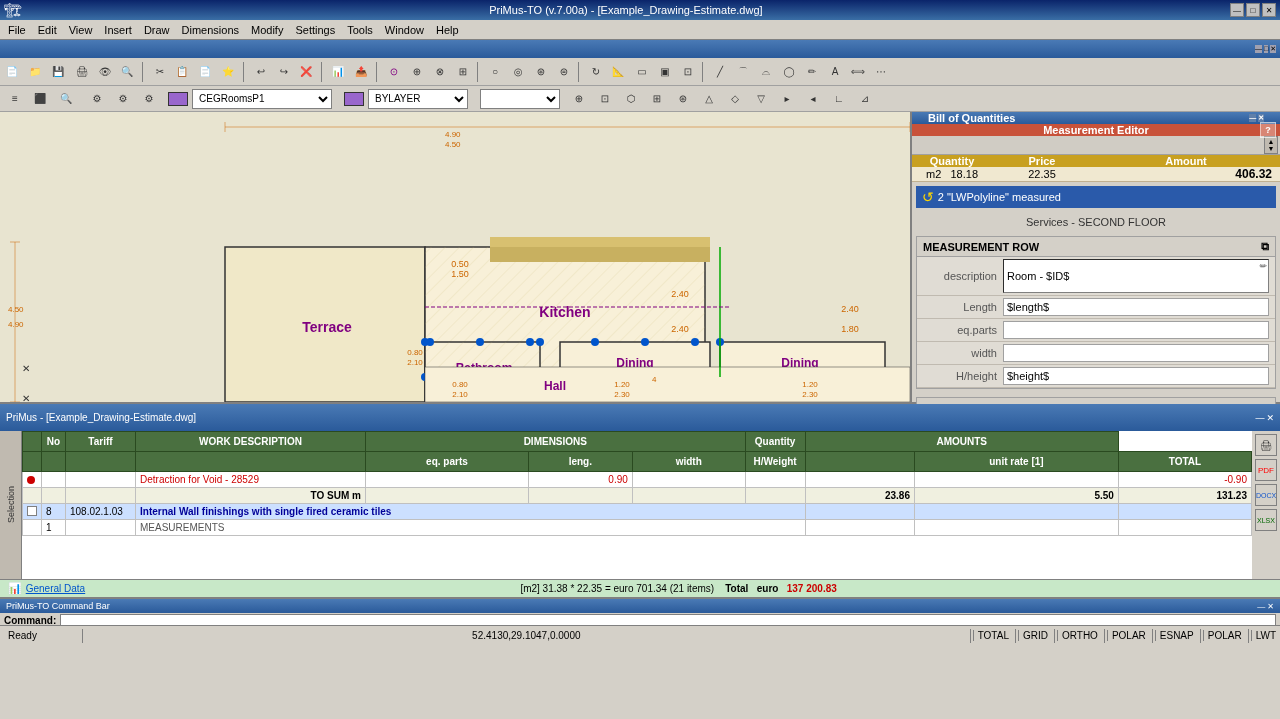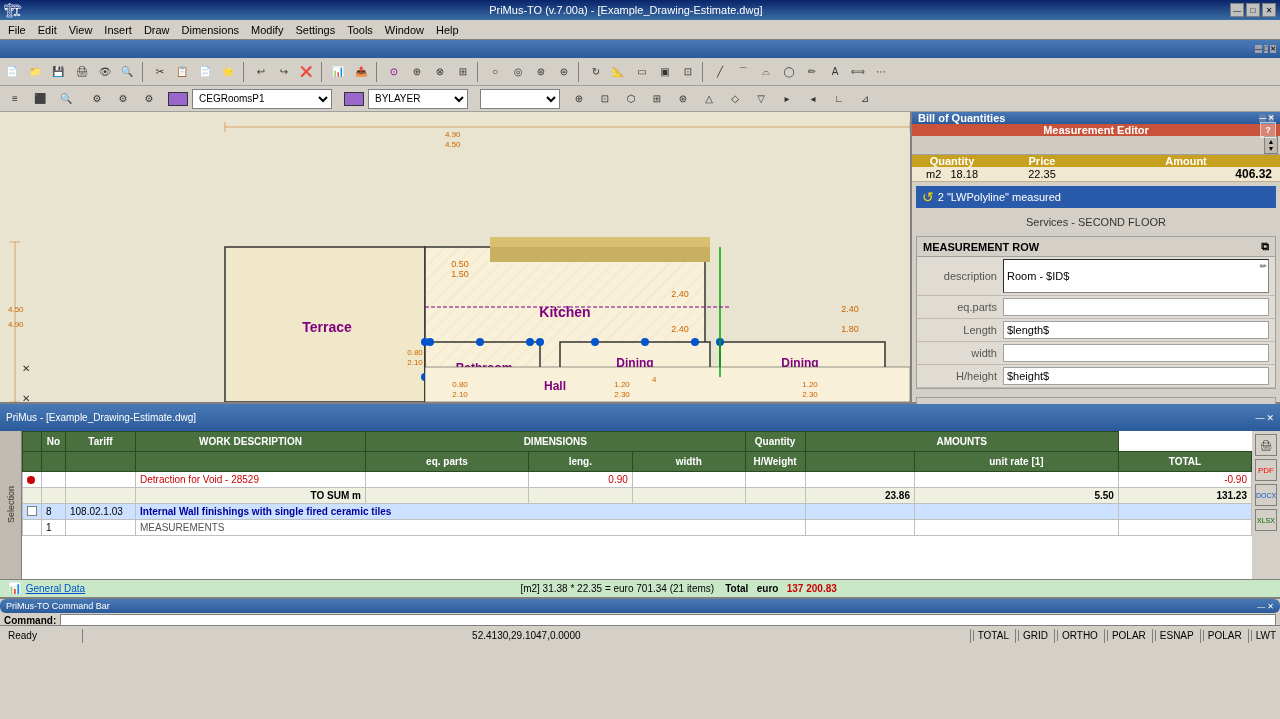--- a/index.html
+++ b/index.html
@@ -110,21 +110,21 @@
       border-left: 2px solid #808080;
       display: flex;
       flex-direction: column;
     }
     #boq-title {
       background: linear-gradient(to bottom, #4a7ab5, #2a5a9a);
       color: white;
       height: 22px;
       display: flex;
       align-items: center;
-      padding: 0 6px;
+      padding: 0 16px;
       font-size: 11px;
       font-weight: bold;
       justify-content: space-between;
     }
     #measurement-editor {
       background: #c8523a;
       color: white;
       height: 24px;
       display: flex;
       align-items: center;
@@ -409,21 +409,20 @@
     }
     #command-bar-title {
       background: linear-gradient(to bottom, #4a7ab5, #2a5a9a);
       height: 14px;
       display: flex;
       align-items: center;
       padding: 0 6px;
       color: white;
       font-size: 9px;
       justify-content: space-between;
-      border-radius: 6px;
     }
     #command-input-row {
       display: flex;
       align-items: center;
       height: 14px;
       padding: 0 4px;
     }
     #command-label {
       font-size: 10px;
       font-weight: bold;
@@ -731,26 +730,26 @@
         <span style="cursor:pointer;">⧉</span>
       </div>
       <div class="mr-row">
         <div class="mr-label">description</div>
         <div class="mr-value mr-value-edit" style="flex:1;position:relative;height:34px;display:flex;align-items:center;">
           <span>Room - $ID$</span>
           <span class="mr-edit-icon">✏</span>
         </div>
       </div>
       <div class="mr-row">
+        <div class="mr-label">Length</div>
+        <div class="mr-value">$length$</div>
+      </div>
+      <div class="mr-row">
         <div class="mr-label">eq.parts</div>
         <div class="mr-value"></div>
-      </div>
-      <div class="mr-row">
-        <div class="mr-label">Length</div>
-        <div class="mr-value">$length$</div>
       </div>
       <div class="mr-row">
         <div class="mr-label">width</div>
         <div class="mr-value"></div>
       </div>
       <div class="mr-row">
         <div class="mr-label">H/height</div>
         <div class="mr-value">$height$</div>
       </div>
     </div>

